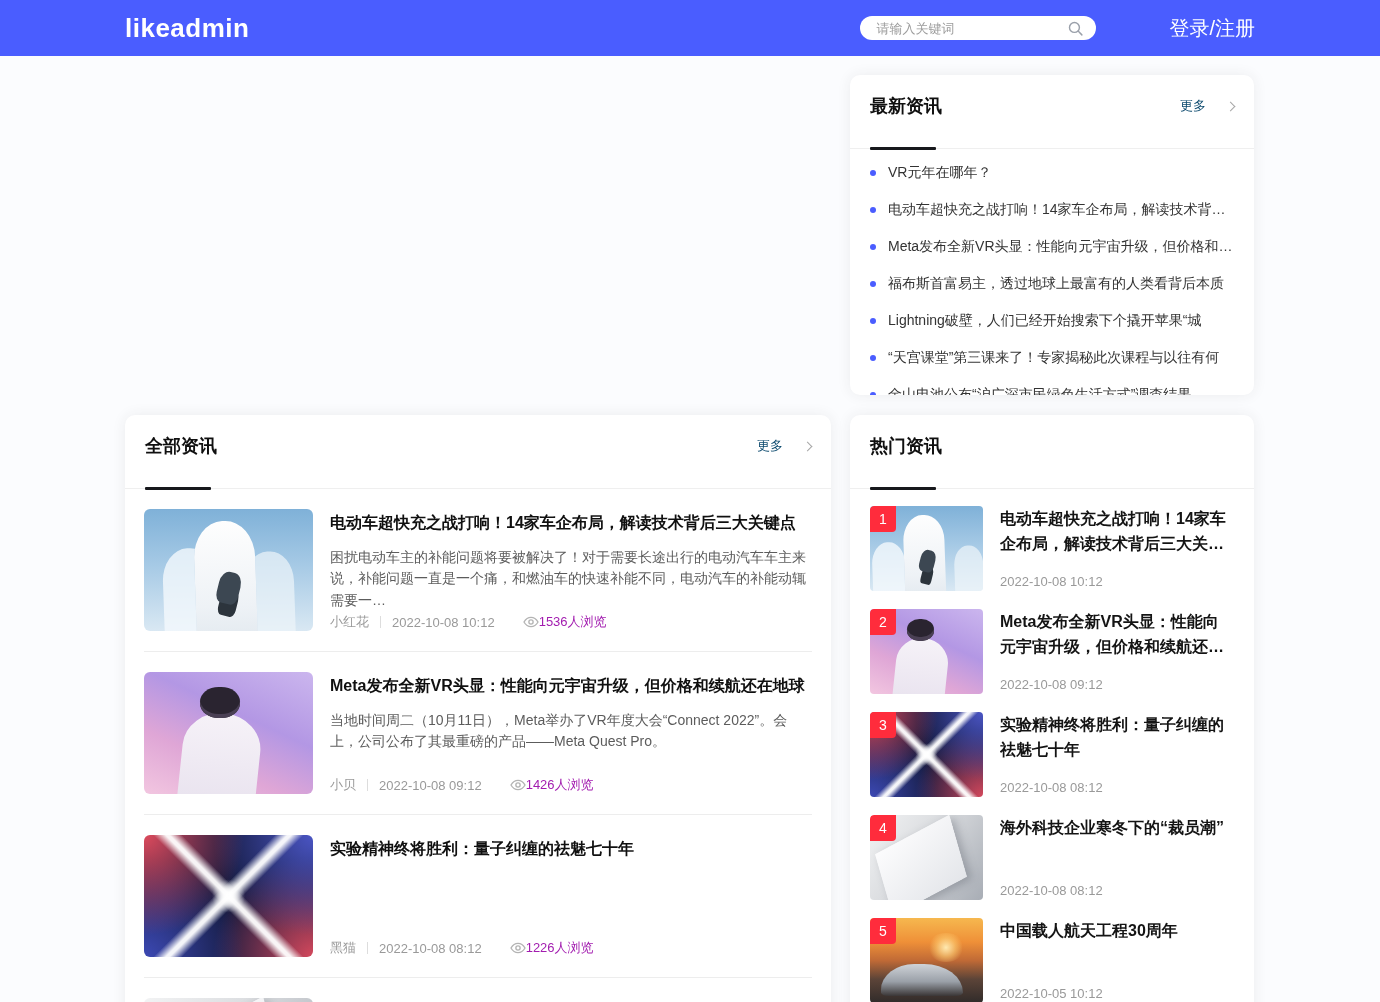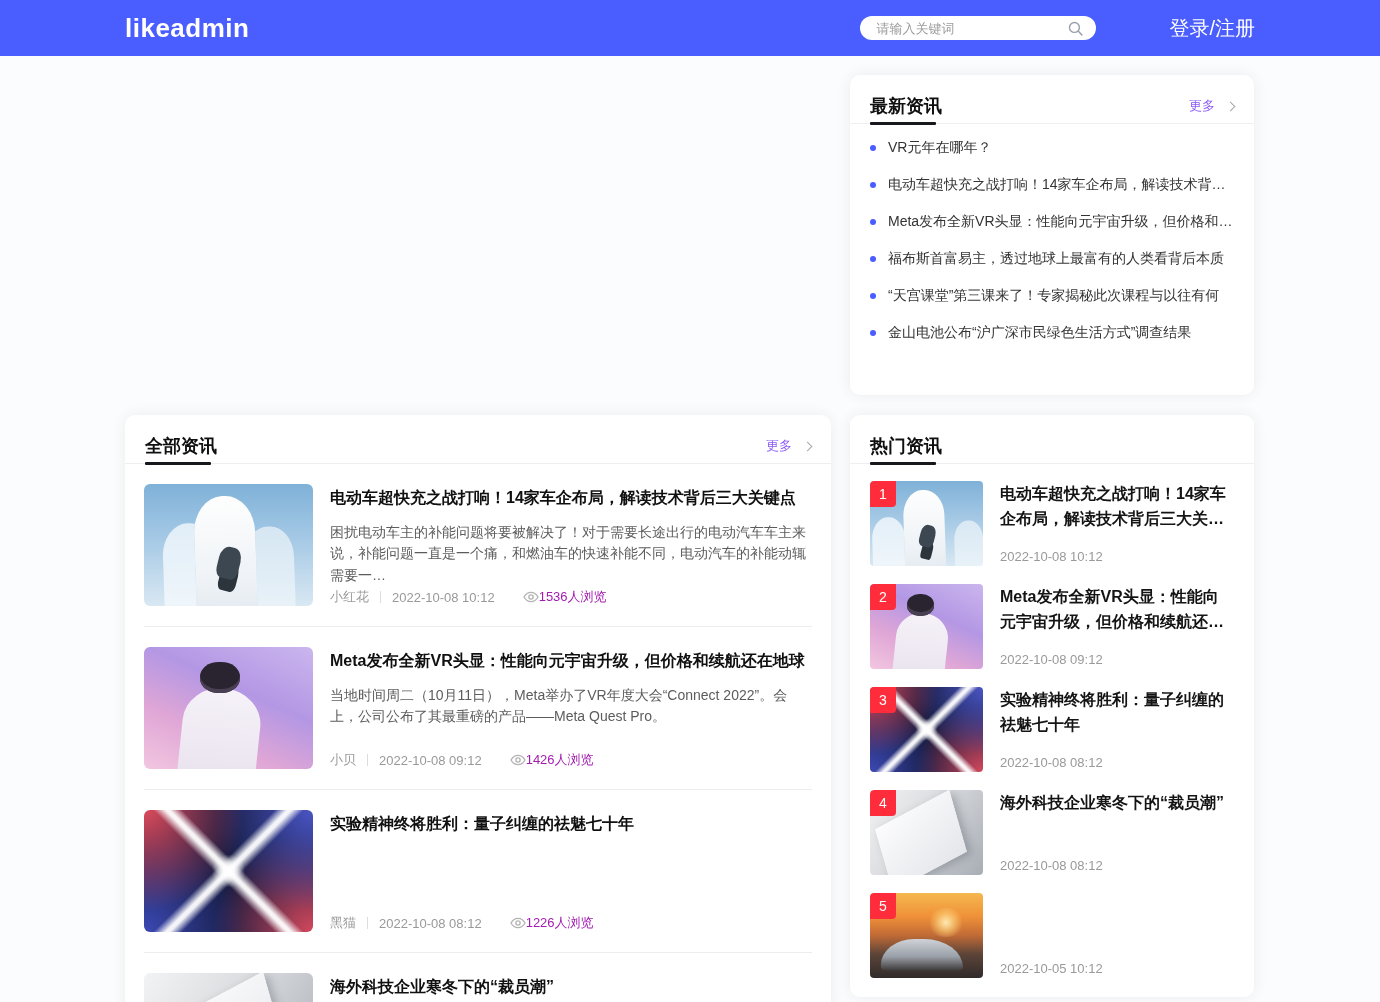--- a/index.html
+++ b/index.html
@@ -18,24 +18,24 @@
   .search-pill input { flex:1; border:none; outline:none; font-size:13px; color:#333; background:transparent; min-width:0; font-family:inherit; }
   .search-pill input::placeholder { color:#9c9c9c; }
   .login { margin-left:73px; color:#fff; font-size:20px; cursor:pointer; white-space:nowrap; }
 
   
   .page { margin:19px 126px 0 125px; display:flex; gap:19px; align-items:flex-start; }
   .col-left { width:706px; flex:none; }
   .col-right { width:404px; flex:none; }
   .card { background:#fff; border-radius:10px; box-shadow:0 0 14px rgba(50,50,51,.08); }
 
-  .panel-head { position:relative; display:flex; align-items:center; justify-content:space-between; padding:19px 20px 5px; border-bottom:1px solid #efefef; }
+  .panel-head { position:relative; display:flex; align-items:center; justify-content:space-between; padding:19px 20px 30px; border-bottom:1px solid #efefef; }
   .panel-title { font-size:18px; font-weight:bold; color:#101010; }
   .title-bar { position:absolute; left:20px; bottom:-2px; width:66px; height:3px; background:#17181c; border-radius:1px; }
-  .more { display:flex; align-items:center; gap:12px; color:#8b5cf6; font-size:13px; cursor:pointer; }
+  .more { display:flex; align-items:center; gap:21px; color:#0c4a6e; font-size:13px; cursor:pointer; }
   .chev { width:7px; height:7px; border-top:1.5px solid #a6a6a6; border-right:1.5px solid #a6a6a6; transform:rotate(45deg); margin-top:1px; }
 
   
   .latest-card { height:320px; overflow:hidden; }
   .latest-list { list-style:none; padding:5px 20px 8px; }
   .latest-list li { display:flex; align-items:center; height:37px; cursor:pointer; }
   .dot { width:6px; height:6px; border-radius:50%; background:#4a5dff; margin-right:12px; flex:none; }
   .latest-txt { font-size:14px; color:#333; white-space:nowrap; overflow:hidden; text-overflow:ellipsis; }
 
   
@@ -223,20 +223,24 @@
         <li>
           <span class="dot"></span>
           <span class="latest-txt">Meta发布全新VR头显：性能向元宇宙升级，但价格和续…还</span>
           </li>
         <li>
           <span class="dot"></span>
           <span class="latest-txt">福布斯首富易主，透过地球上最富有的人类看背后本质</span>
           </li>
         <li>
           <span class="dot"></span>
+          <span class="latest-txt">Lightning破壁，人们已经开始搜索下个撬开苹果“城</span>
+          </li>
+        <li>
+          <span class="dot"></span>
           <span class="latest-txt">“天宫课堂”第三课来了！专家揭秘此次课程与以往有何</span>
           </li>
         <li>
           <span class="dot"></span>
           <span class="latest-txt">金山电池公布“沪广深市民绿色生活方式”调查结果</span>
           </li>
       </ul>
     </div>
 
     <div class="card">
@@ -279,19 +283,20 @@
           <div class="hot-body">
             <div class="hot-title">海外科技企业寒冬下的“裁员潮”</div>
             <div class="hot-date">2022-10-08 08:12</div>
           </div>
         </div>
         <div class="hot-item">
           <div class="hot-thumb t5">
             <span class="rank-badge">5</span>
           </div>
           <div class="hot-body">
+            <div class="hot-title">中国载人航天工程30周年</div>
             <div class="hot-date">2022-10-05 10:12</div>
           </div>
         </div>
       </div>
     </div>
   </div>
 </div>
 
 </body></html>

